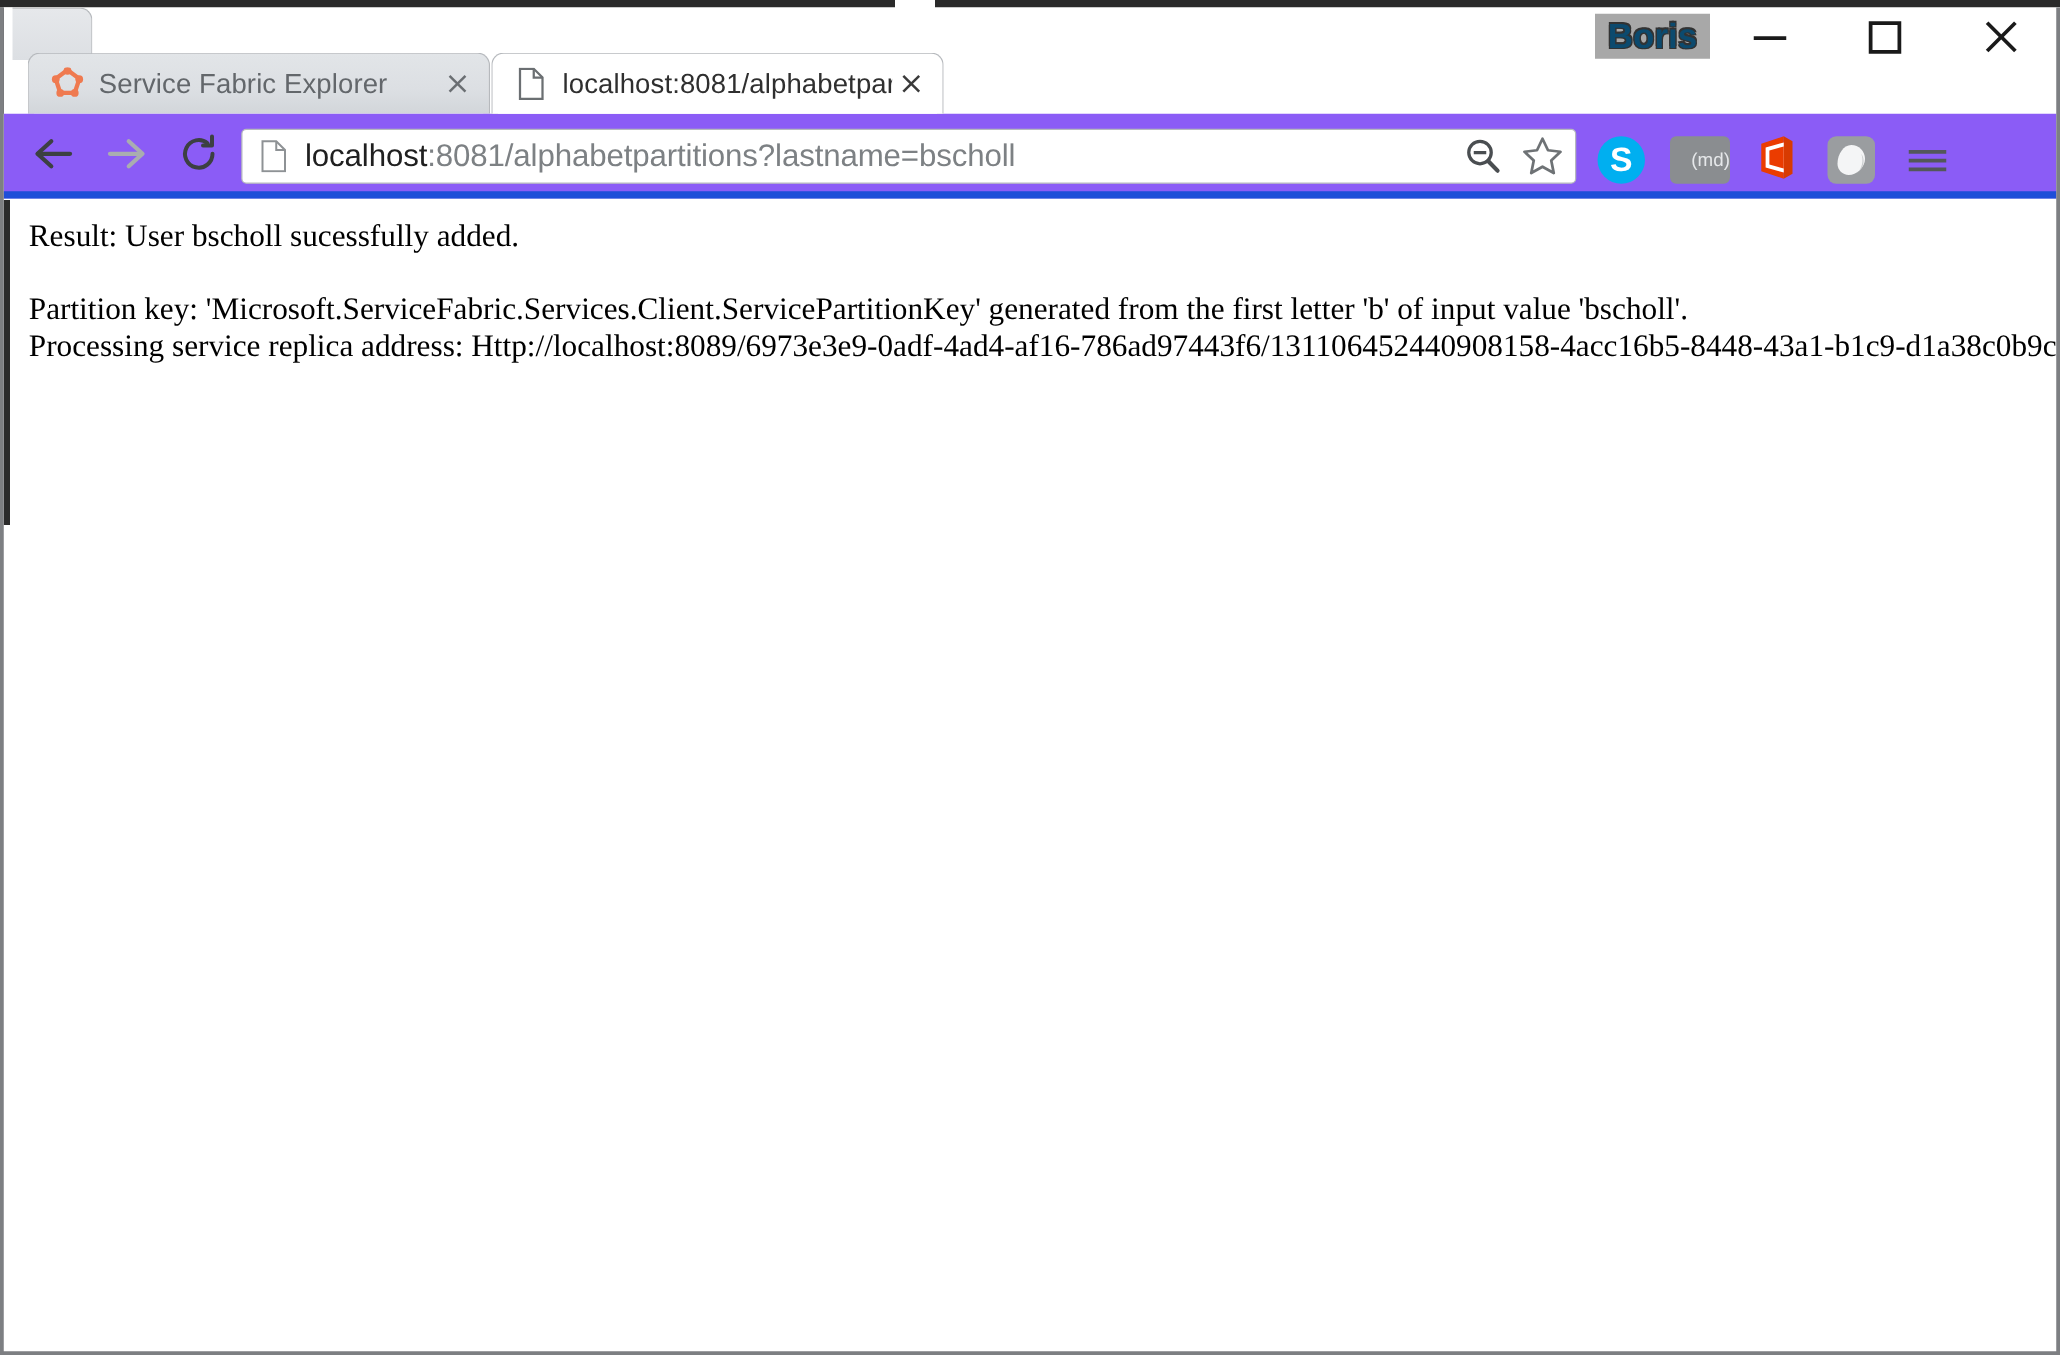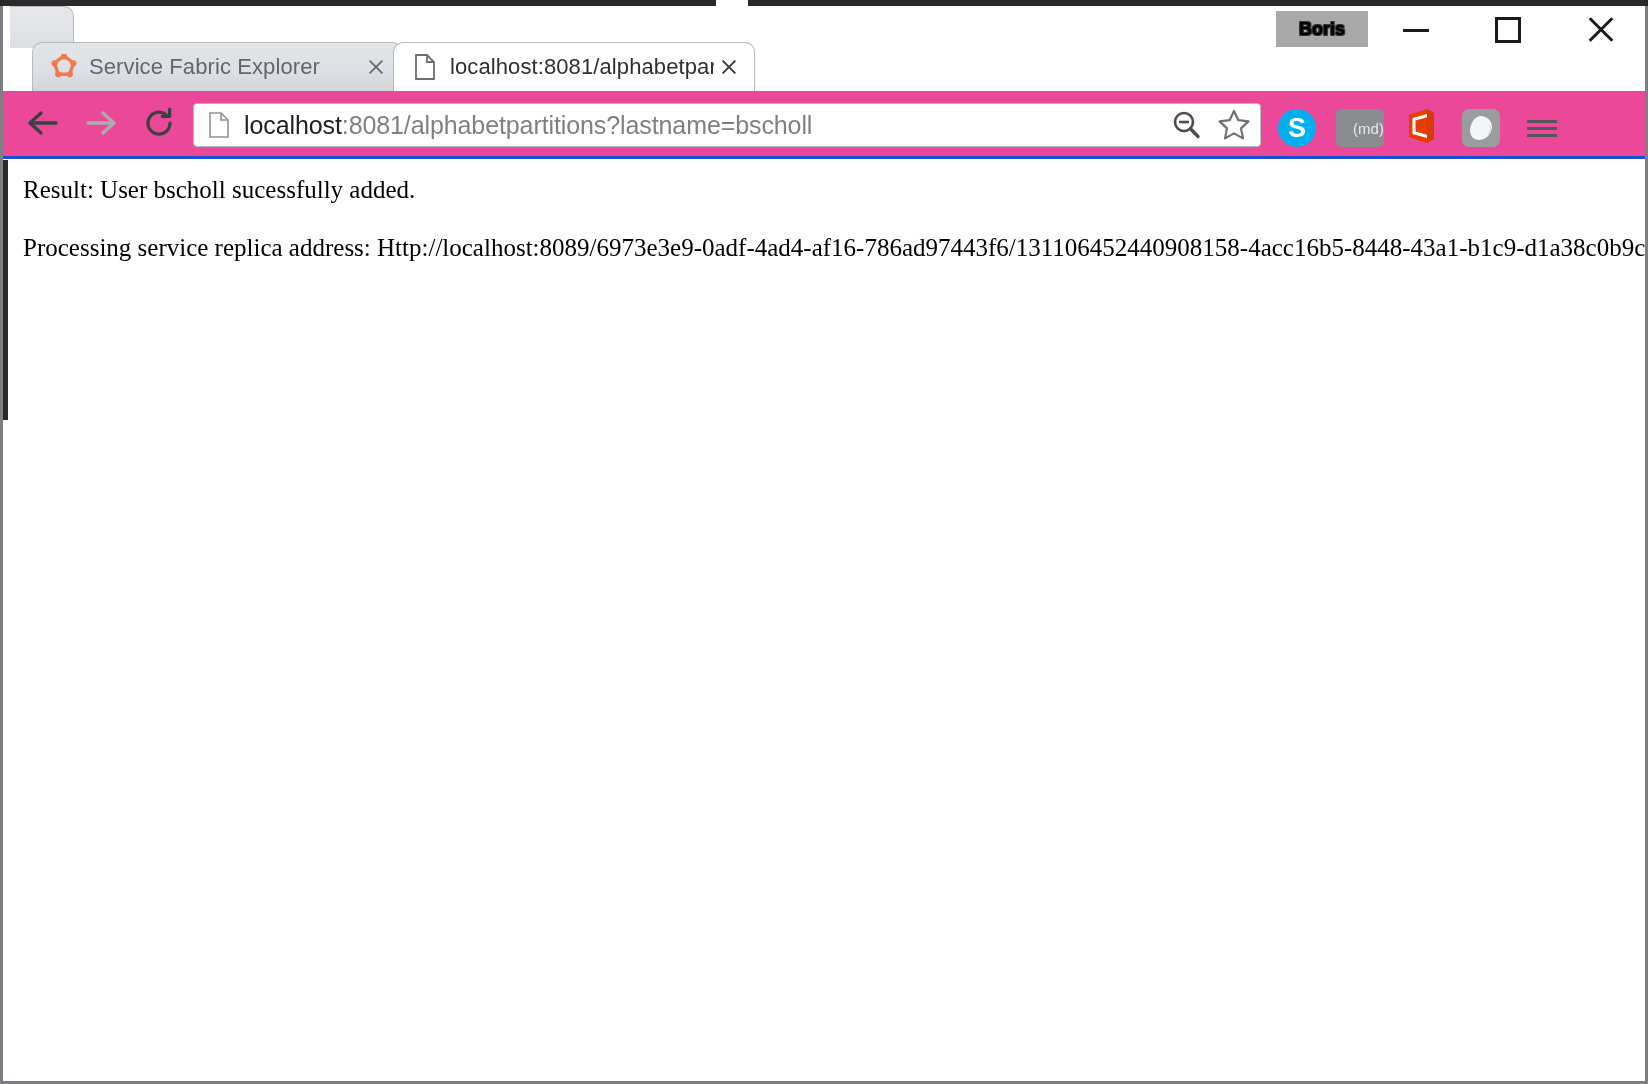--- a/index.html
+++ b/index.html
@@ -78,21 +78,21 @@
   }
   .tab.inactive {
     background: linear-gradient(to bottom, #e2e5e8 0%, #dcdfe3 60%, #d2d6da 100%);
     color: #5b5f63;
   }
   .tab.active {
     background: #ffffff;
     color: #2c2c2c;
     z-index: 5;
   }
-  #tab-1 { left: 32px;  width: 370px; }
+  #tab-1 { left: 22px;  width: 370px; }
   #tab-2 { left: 393px; width: 362px; }
   #tab-3 {
     left: 757px; width: 72px;
     background: linear-gradient(to bottom, #e6e8eb 0%, #dcdfe3 100%);
     border: 1px solid #b6b9bd; border-bottom: none;
     border-top-left-radius: 10px; border-top-right-radius: 10px;
     top: 44px; height: 41px;
   }
 
   .tab-favicon {
@@ -134,23 +134,23 @@
 
   
   #profile-badge {
     position: absolute;
     left: 1276px; top: 5px;
     width: 92px; height: 36px;
     background: #a8a8a8;
     display: flex; align-items: center; justify-content: center;
   }
   #profile-badge .label {
-    font-size: 18px;
-    font-family: "Liberation Sans", sans-serif;
-    color: #000000;
+    font-size: 28px;
+    font-family: "Liberation Sans", sans-serif;
+    color: #0c4a6e;
     font-weight: 600;
     text-shadow: -1px -1px 0 #333, 1px -1px 0 #333, -1px 1px 0 #333, 1px 1px 0 #333;
     text-align: center;
   }
   .win-btn {
     position: absolute;
     top: 0; height: 48px; width: 60px;
     display: flex; align-items: center; justify-content: center;
   }
   #win-minimize { left: 1386px; }
@@ -163,22 +163,22 @@
     content:""; position:absolute; left: 0; top: 13px; width: 32px; height: 3px; background: #1a1a1a;
   }
   #win-close .glyph::before { transform: rotate(45deg); }
   #win-close .glyph::after  { transform: rotate(-45deg); }
 
   
   #toolbar {
     position: absolute;
     left: 3px; top: 91px;
     width: 1642px; height: 68px;
-    background: #ec4899;
-    border-bottom: 3px solid #1d4ed8;
+    background: #8b5cf6;
+    border-bottom: 6px solid #1d4ed8;
     box-sizing: border-box;
   }
   .nav-btn {
     position: absolute;
     top: 8px;
     width: 52px; height: 52px;
     display: flex; align-items: center; justify-content: center;
   }
   #btn-back    { left: 14px; }
   #btn-forward { left: 72px; }
@@ -434,20 +434,21 @@
         <span class="menu-bar"></span>
         <span class="menu-bar"></span>
       </span>
     </div>
   </div>
 
   <div id="page-viewport">
     <div id="page-content">
       <p>Result: User bscholl sucessfully added.</p>
       <div class="block-lines">
+        <div class="line">Partition key: 'Microsoft.ServiceFabric.Services.Client.ServicePartitionKey' generated from the first letter 'b' of input value 'bscholl'.</div>
         <div class="line">Processing service replica address: Http://localhost:8089/6973e3e9-0adf-4ad4-af16-786ad97443f6/131106452440908158-4acc16b5-8448-43a1-b1c9-d1a38c0b9c6f/</div>
       </div>
     </div>
   </div>
 
   <div id="frame-scrollbar-hint"></div>
   <div id="frame-border"></div>
 </div>
 
 </body></html>

